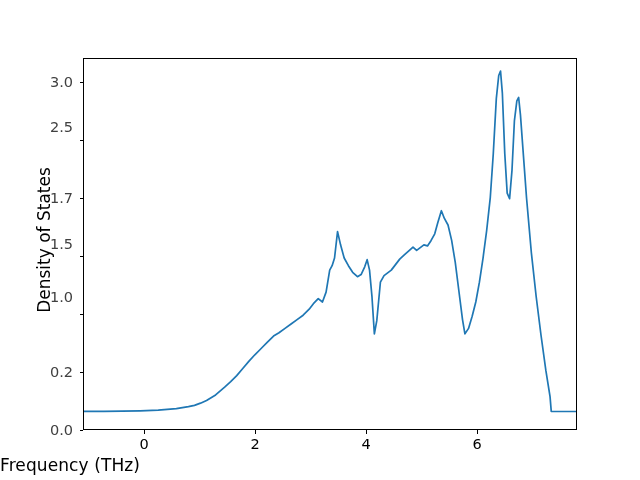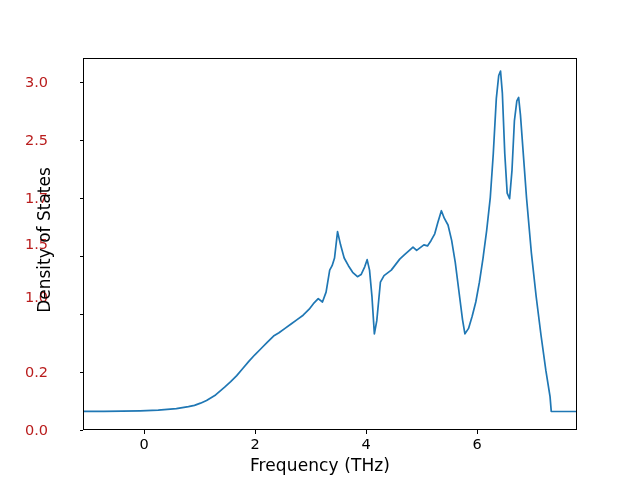--- a/index.html
+++ b/index.html
@@ -29,26 +29,26 @@
     height:0;border-top:1.1px solid #000;
     width:3.5px;left:79.5px;
   }
   .ticklabel-x{
     position:absolute;top:436px;
     font-size:14.5px;color:#000;
     text-align:center;width:40px;
   }
   .ticklabel-y{
     position:absolute;
-    font-size:14.5px;color:#b91c1c;
-    text-align:left;width:48px;left:25px;
+    font-size:14.5px;color:#404040;
+    text-align:right;width:48px;left:25px;
   }
   #xlabel{
     position:absolute;left:0;top:455px;width:640px;
-    text-align:center;font-size:17px;color:#000;
+    text-align:left;font-size:17px;color:#000;
     letter-spacing:0.1px;
   }
   #ylabel{
     position:absolute;
     font-size:17px;color:#000;
     left:-86px;top:230px;width:260px;
     text-align:center;
     transform:rotate(-90deg);
     transform-origin:center center;
   }
@@ -80,19 +80,19 @@
   <div class="tick-y" style="top:256px"></div>
   <div class="tick-y" style="top:198px"></div>
   <div class="tick-y" style="top:140px"></div>
   <div class="tick-y" style="top:82px"></div>
 
   <div class="ticklabel-y" style="top:422px">0.0</div>
   <div class="ticklabel-y" style="top:364px">0.2</div>
   <div class="ticklabel-y" style="top:289px">1.0</div>
   <div class="ticklabel-y" style="top:236px">1.5</div>
   <div class="ticklabel-y" style="top:190px">1.7</div>
-  <div class="ticklabel-y" style="top:132px">2.5</div>
+  <div class="ticklabel-y" style="top:119px">2.5</div>
   <div class="ticklabel-y" style="top:74px">3.0</div>
 
   <div id="xlabel">Frequency (THz)</div>
   <div id="ylabel">Density of States</div>
 
 </div>
 
 </body></html>

